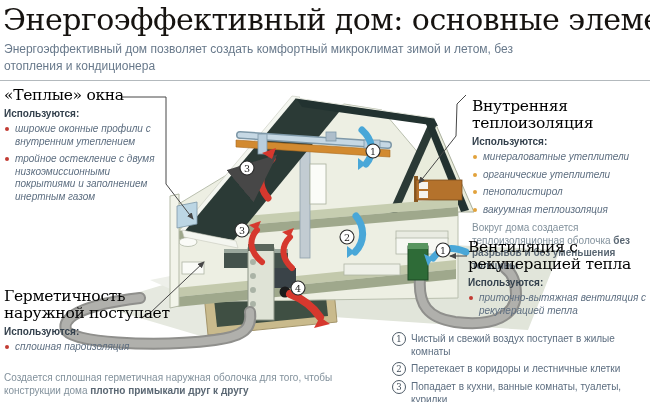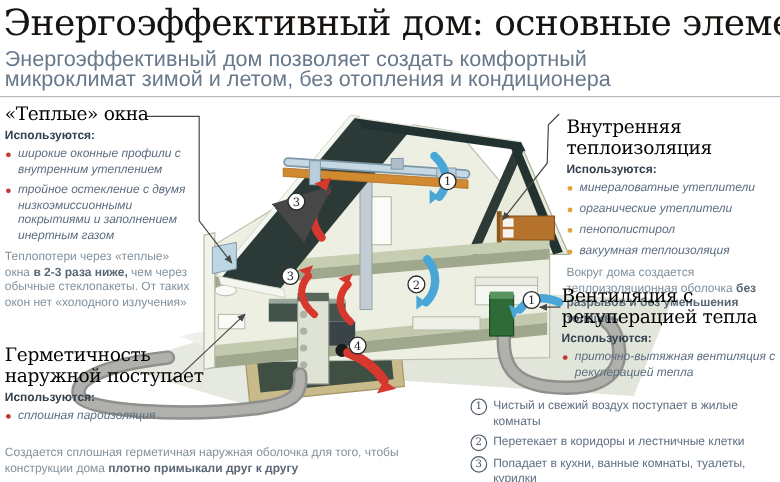--- a/index.html
+++ b/index.html
@@ -11,21 +11,21 @@
   }
   .abs{position:absolute;}
   
   #title{
     left:3px;top:2px;width:646px;
     font-family:"DejaVu Serif", serif;
     font-size:30px;letter-spacing:-0.5px;color:#161310;white-space:nowrap;
   }
   #subtitle{
     left:4px;top:41px;width:560px;
-    font-size:18px;line-height:17px;color:#68798b;
+    font-size:12px;line-height:17px;color:#68798b;
   }
   #rule{left:0;top:80px;width:650px;border-top:1px solid #b3b9bd;height:0;}
   
   .sec h2{
     margin:0 0 4px 0;
     font-family:"DejaVu Serif", serif;font-weight:normal;
     font-size:15.5px;line-height:17px;color:#000000;letter-spacing:-0.3px;
   }
   .uses{font-size:10px;font-weight:bold;color:#34414d;margin:3px 0 4px 0;}
   ul.blist{list-style:none;margin:0;padding:0;}
@@ -217,21 +217,20 @@
 <div id="subtitle" class="abs">Энергоэффективный дом позволяет создать комфортный микроклимат зимой и летом, без отопления и кондиционера</div>
 <div id="rule" class="abs"></div>
 
 <div id="sec-windows" class="abs sec">
   <h2>«Теплые» окна</h2>
   <div class="uses">Используются:</div>
   <ul class="blist">
     <li>широкие оконные профили с внутренним утеплением</li>
     <li>тройное остекление с двумя низкоэмиссионными покрытиями и заполнением инертным газом</li>
   </ul>
-  <div class="note"><span>Теплопотери через «теплые» окна </span><b>в 2-3 раза ниже,</b><span> чем через обычные стеклопакеты. От таких окон нет «холодного излучения»</span></div>
 </div>
 
 <div id="sec-sealing" class="abs sec">
   <h2>Герметичность наружной поступает</h2>
   <div class="uses">Используются:</div>
   <ul class="blist">
     <li>сплошная пароизоляция</li>
   </ul>
 </div>
 <div id="sealing-note" class="abs note"><span>Создается сплошная герметичная наружная оболочка для того, чтобы конструкции дома </span><b>плотно примыкали друг к другу</b><span></span></div>

